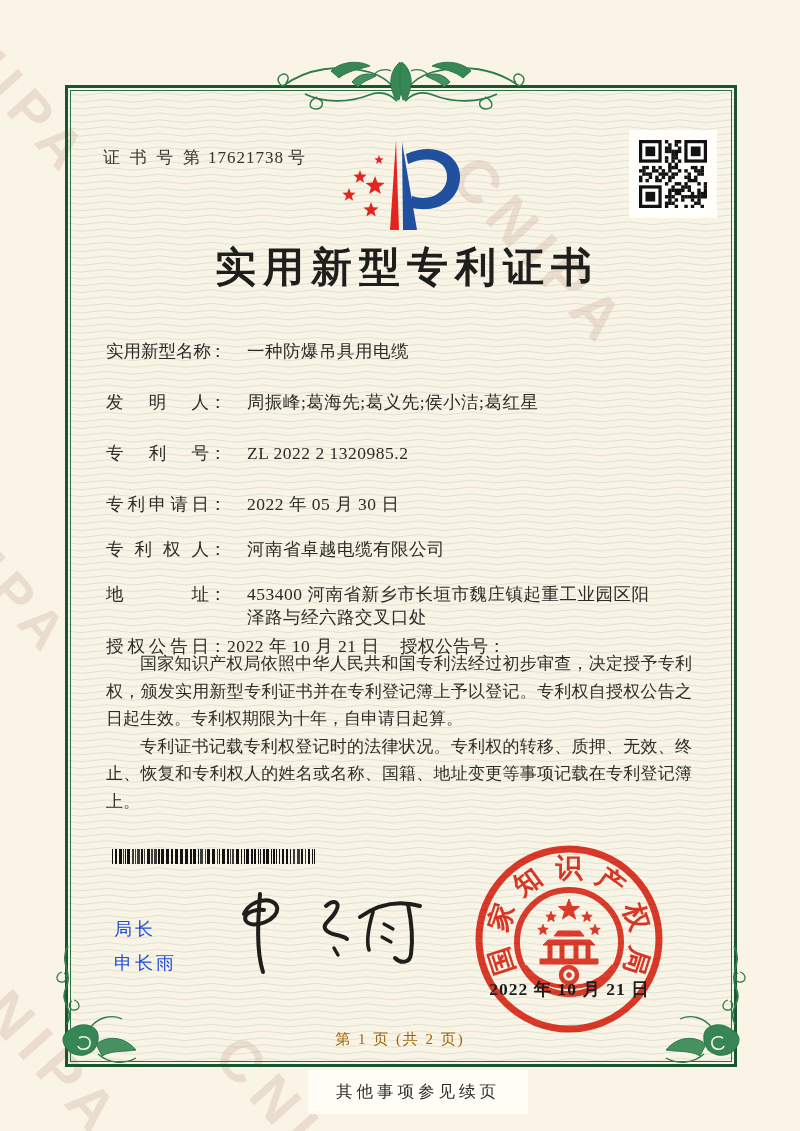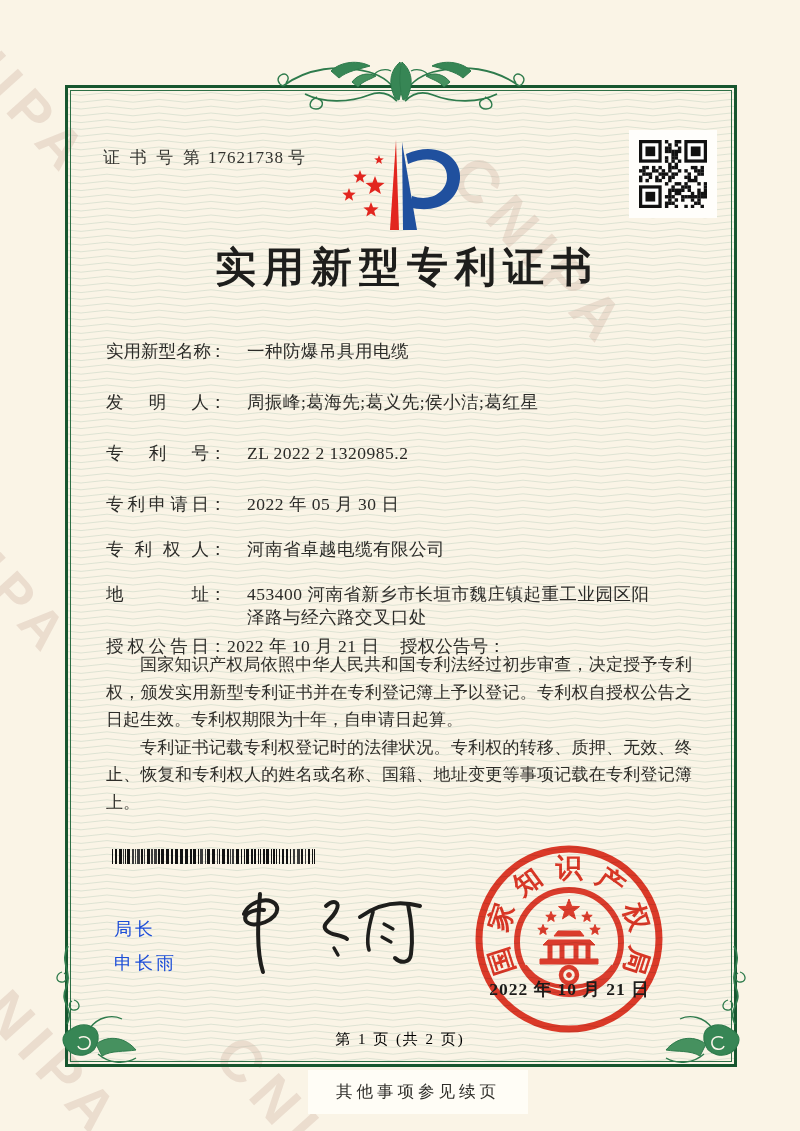--- a/index.html
+++ b/index.html
@@ -31,34 +31,34 @@
   .row .colon{flex:none;width:18px;}
   .row .val{flex:1;letter-spacing:0.5px;margin-left:20px;}
   .row.tight{margin-bottom:23px;}
   .row.addr{margin-bottom:6px;}
   .row.addr .val{max-width:410px;line-height:23px;}
   .row .lbl2{display:inline-flex;justify-content:space-between;width:88px;flex:none;margin-left:18px;}
   .row .val1{flex:none;width:155px;letter-spacing:0.5px;}
   
   .paras{position:absolute;left:106px;top:651px;width:586px;z-index:4;font-size:17px;line-height:27.5px;
          text-align:justify;color:#2e2d29;}
-  .paras p{margin:0;text-indent:2em;}
+  .paras p{margin:0;text-indent:2em;font-family:Liberation Mono, monospace;}
   
   .barcode{position:absolute;left:112px;top:849px;z-index:4;}
   
   .signer{position:absolute;left:114px;top:912px;z-index:4;font-family:"Liberation Sans","DejaVu Sans",sans-serif;
           font-size:18px;letter-spacing:3px;line-height:34px;color:#1d4ed8;}
   .sig{position:absolute;left:222px;top:878px;z-index:4;}
   
   .seal{position:absolute;left:472px;top:842px;z-index:5;mix-blend-mode:multiply;}
   .seal-date{position:absolute;left:472px;top:977px;width:195px;text-align:center;z-index:6;
              font-size:17.5px;font-weight:bold;letter-spacing:1px;color:#1c1c1a;}
   
   .page-no{position:absolute;left:0;top:1030px;width:800px;text-align:center;font-size:15px;
-           letter-spacing:2px;z-index:4;color:#000000;}
+           letter-spacing:2px;z-index:4;color:#a16207;}
   .cont-note{position:absolute;left:296px;top:1070px;width:220px;height:44px;background:#fffdf6;
              display:flex;align-items:center;justify-content:center;z-index:4;font-size:16.5px;
              letter-spacing:4px;color:#2e2d29;margin-left:12px;}
 </style>
 </head>
 <body>
 
 <div class="page">
 
   <svg class="waves" width="666" height="972" id="waves-svg">

